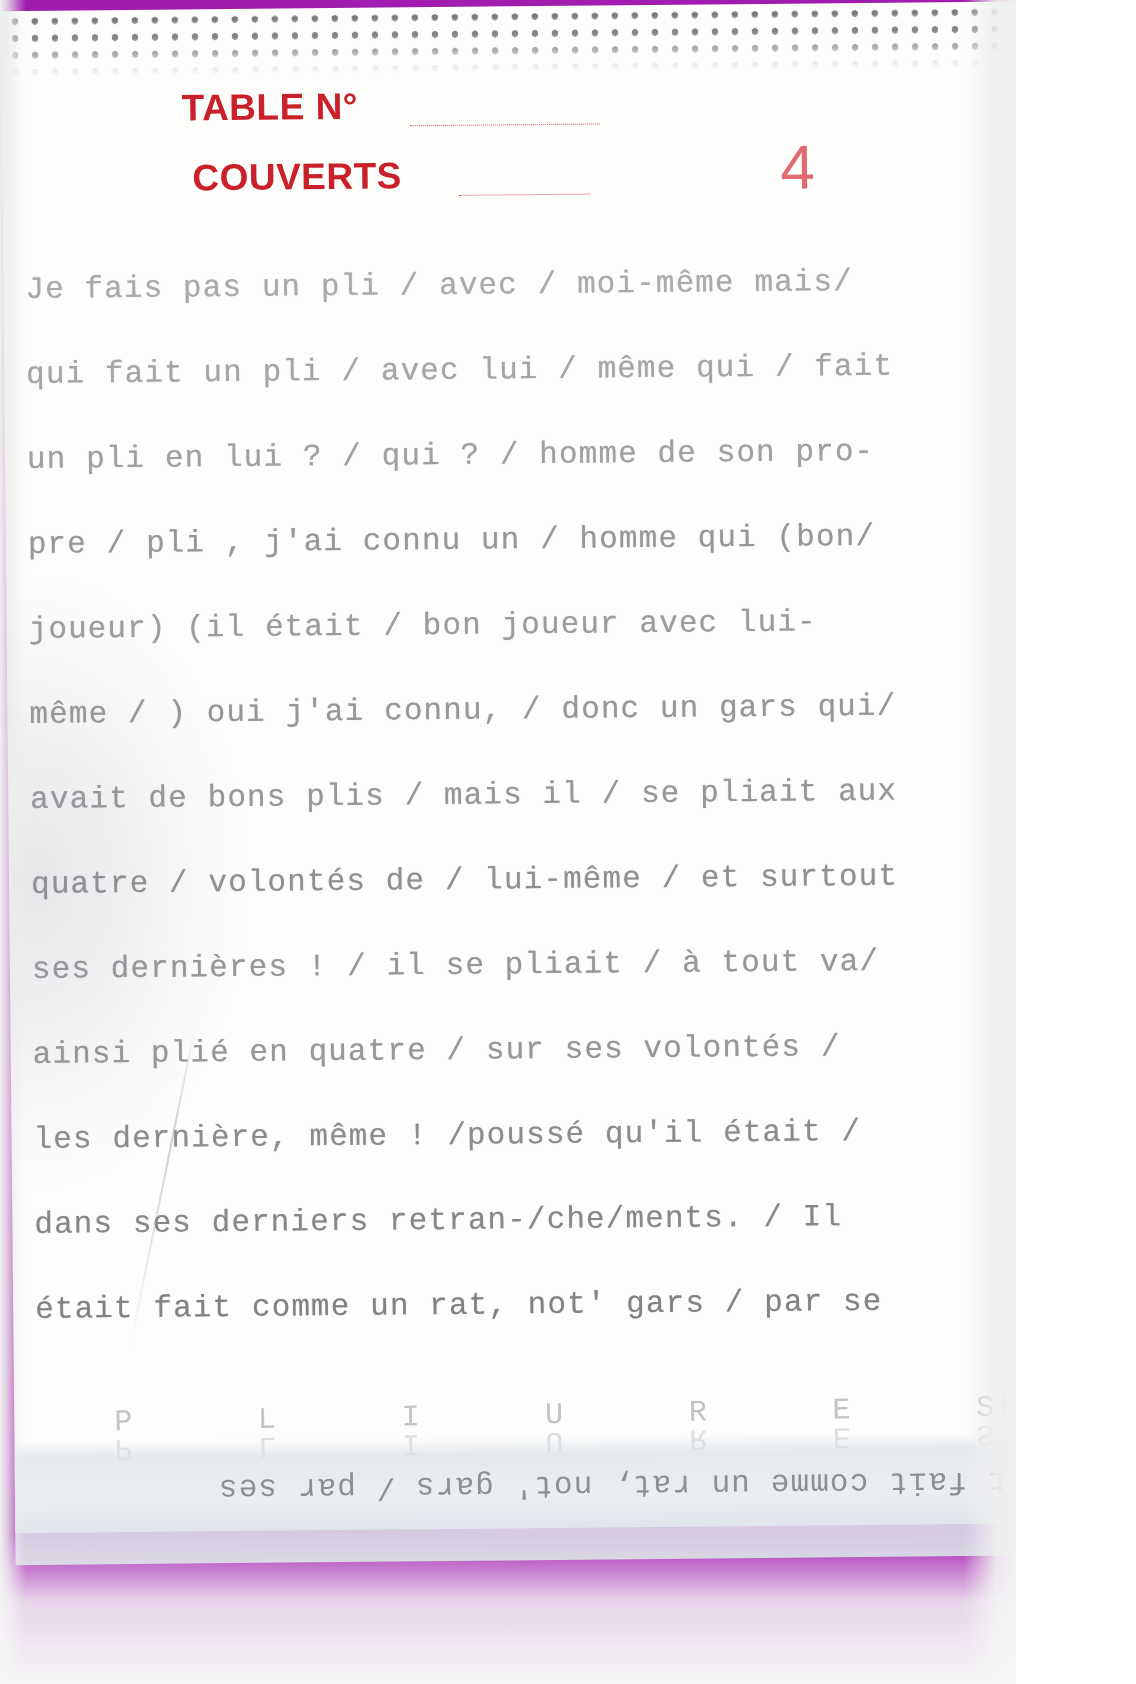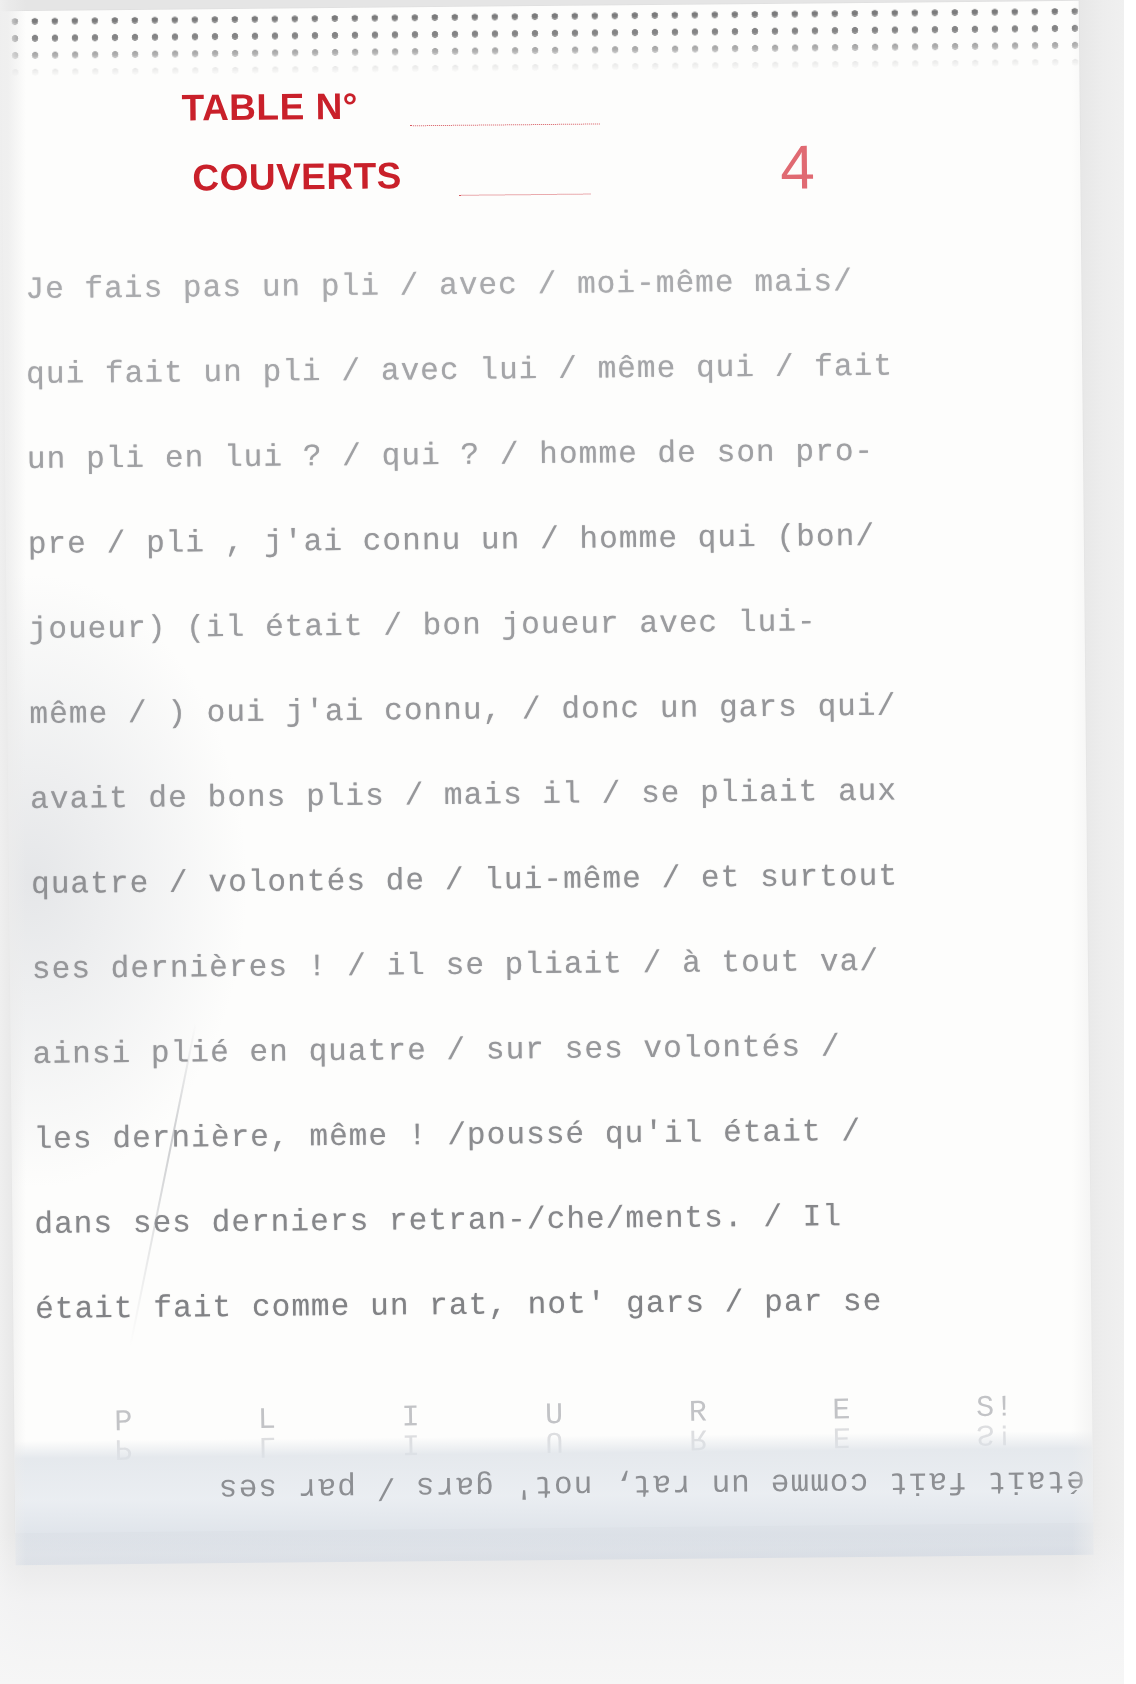--- a/index.html
+++ b/index.html
@@ -9,23 +9,23 @@
   }
   body {
     width: 1136px;
     height: 1684px;
     overflow: hidden;
     font-family: "Liberation Sans", sans-serif;
   }
 
   #scan {
     position: relative;
-    width: 1124px;
+    width: 1016px;
     height: 1684px;
-    background: #e5e5e5;
+    background: #a21caf;
     overflow: hidden;
   }
 
   
   #paper {
     position: absolute;
     left: 8px;
     top: 6px;
     width: 1078px;
     height: 1522px;

